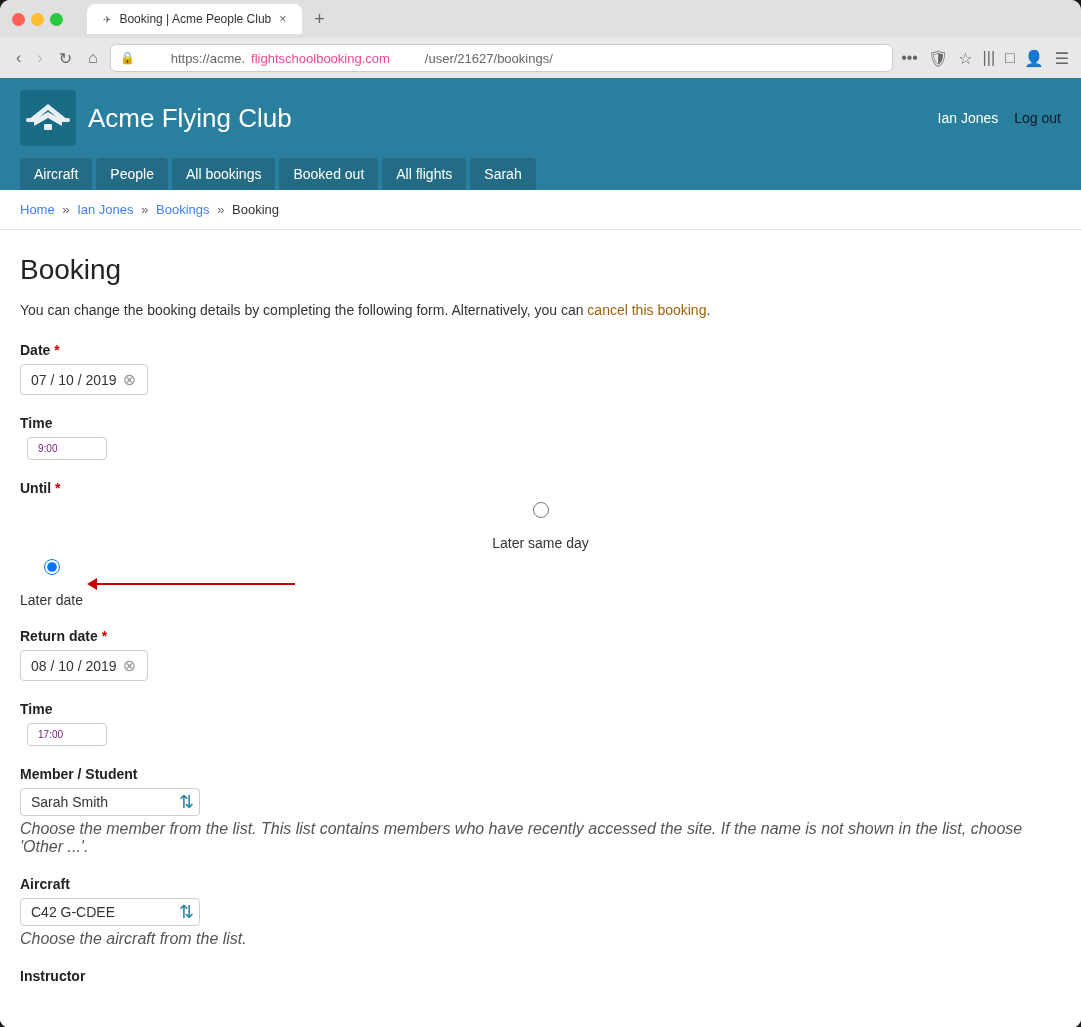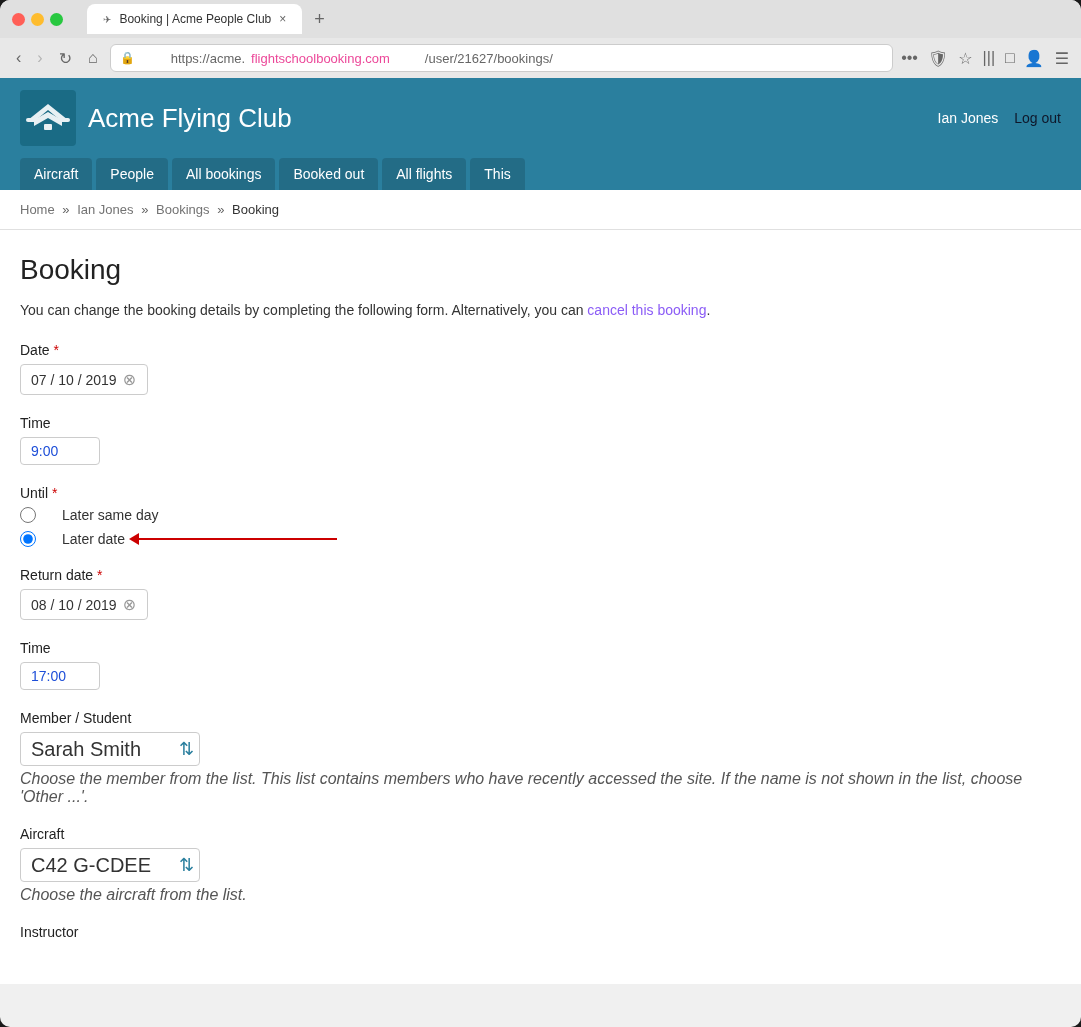--- a/index.html
+++ b/index.html
@@ -141,21 +141,21 @@
       background: #f5f5f5;
       padding: 0;
     }
     .breadcrumb {
       padding: 12px 20px;
       font-size: 13px;
       color: #2a7f9e;
       background: white;
       border-bottom: 1px solid #e0e0e0;
     }
-    .breadcrumb a { color: #737373; text-decoration: none; }
+    .breadcrumb a { color: #3b82f6; text-decoration: none; }
     .breadcrumb .sep { color: #666; margin: 0 4px; }
     .breadcrumb .current { color: #333; }
 
     .page-content {
       background: white;
       padding: 24px 20px;
       min-height: 700px;
     }
 
     .page-title {
@@ -163,29 +163,29 @@
       font-weight: 500;
       color: #222;
       margin-bottom: 16px;
     }
 
     .intro-text {
       font-size: 14px;
       color: #333;
       margin-bottom: 24px;
     }
-    .intro-text a { color: #8b5cf6; text-decoration: none; }
+    .intro-text a { color: #a16207; text-decoration: none; }
 
     .form-group {
       margin-bottom: 20px;
     }
     .form-label {
       display: block;
       font-size: 14px;
-      font-weight: 400;
+      font-weight: 700;
       color: #222;
       margin-bottom: 6px;
     }
     .required { color: #cc0000; }
 
     .date-input {
       display: flex;
       align-items: center;
       border: 1px solid #ccc;
       border-radius: 4px;
@@ -200,52 +200,54 @@
       color: #999;
       font-size: 16px;
       cursor: pointer;
     }
 
     .time-input {
       border: 1px solid #ccc;
       border-radius: 4px;
       padding: 5px 10px;
       width: 80px;
-      font-size: 14px;
-      color: #1d4ed8;
+      font-size: 10px;
+      color: #701a75;
+      margin-left: 7px;
     }
 
     .radio-group {
       display: flex;
       flex-direction: column;
       gap: 8px;
     }
     .radio-option {
       display: flex;
       align-items: center;
-      gap: 26px;
-      font-size: 14px;
-      color: #333;
+      gap: 17px;
+      font-size: 14px;
+      color: #333;
+      flex-direction: column;
     }
     .radio-option input[type="radio"] {
       width: 16px;
       height: 16px;
     }
 
     .select-wrapper {
       position: relative;
       display: inline-block;
     }
     .select-field {
       appearance: none;
       -webkit-appearance: none;
       border: 1px solid #ccc;
       border-radius: 4px;
       padding: 5px 30px 5px 10px;
-      font-size: 20px;
+      font-size: 14px;
       color: #333;
       background: white;
       width: 180px;
       cursor: pointer;
     }
     .select-icon {
       position: absolute;
       right: 6px;
       top: 50%;
       transform: translateY(-50%);
@@ -323,21 +325,21 @@
       <a href="#" style="color:#0f172a;text-decoration:none;">Log out</a>
     </div>
   </div>
 
   <div class="nav-tabs">
     <a class="nav-tab" href="#">Aircraft</a>
     <a class="nav-tab" href="#">People</a>
     <a class="nav-tab" href="#">All bookings</a>
     <a class="nav-tab" href="#">Booked out</a>
     <a class="nav-tab" href="#">All flights</a>
-    <a class="nav-tab" href="#">This</a>
+    <a class="nav-tab" href="#">Sarah</a>
   </div>
 
   <div class="content-area">
 
     <div class="breadcrumb">
       <a href="#">Home</a>
       <span class="sep">»</span>
       <a href="#">Ian Jones</a>
       <span class="sep">»</span>
       <a href="#">Bookings</a>

